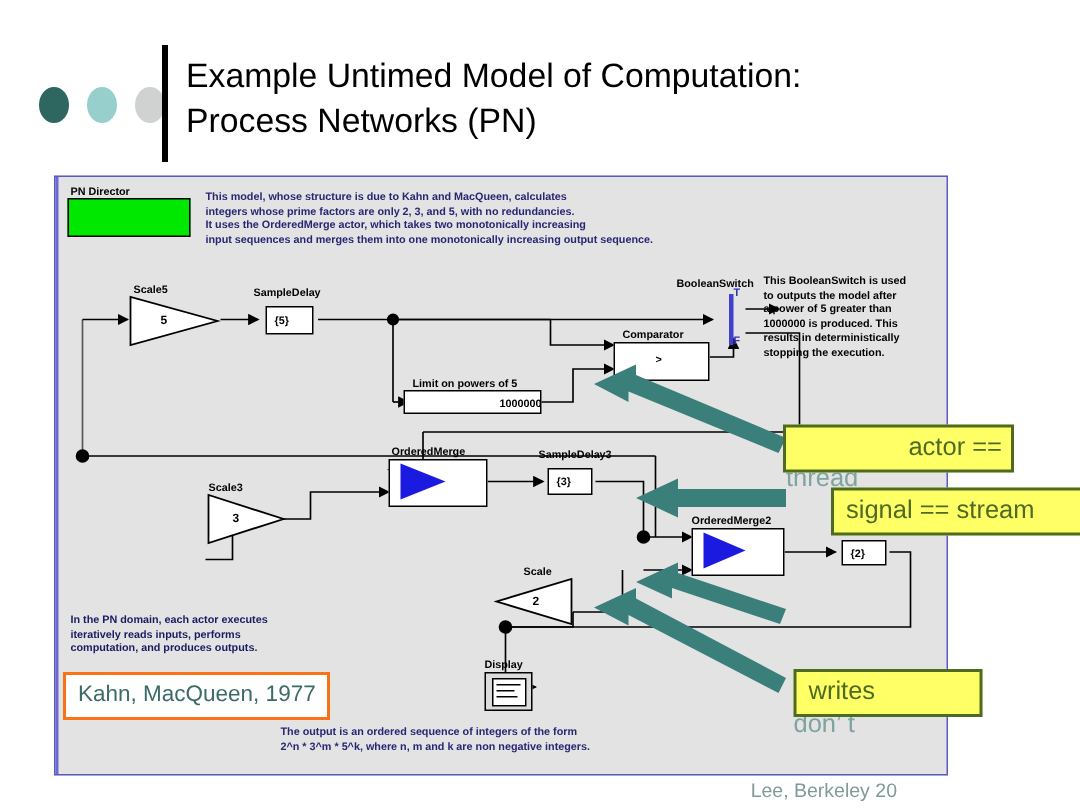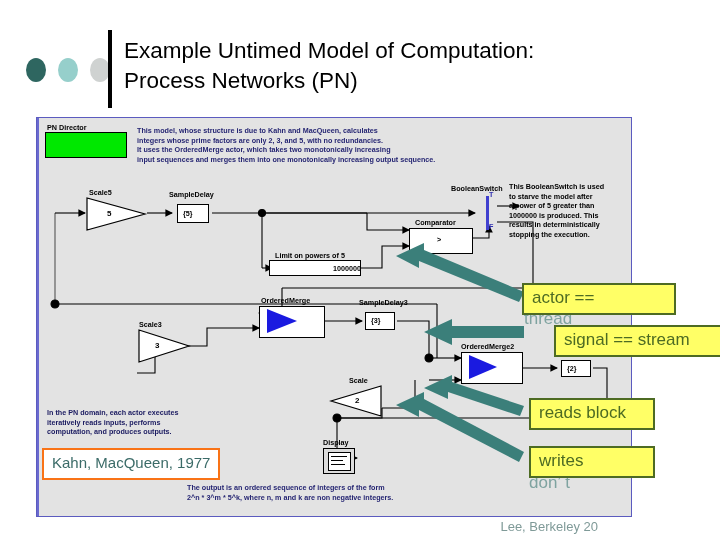--- a/index.html
+++ b/index.html
@@ -213,21 +213,21 @@
     <div class="actorbox" style="left:372px; top:110px; width:64px; height:26px;"></div>
     <div class="lbl" style="left:400px; top:117px;">&gt;</div>
 
     <div class="lbl" style="left:414px; top:66px;">BooleanSwitch</div>
     <div style="position:absolute; left:449px; top:78px; width:3px; height:34px; background:#4040cf;"></div>
     <div class="lbl" style="left:452px; top:72px; color:#3333b0;">T</div>
     <div class="lbl" style="left:452px; top:104px; color:#3333b0;">F</div>
 
     <div class="vtext" style="left:472px; top:64px; color:#000; width:120px;">
       <div>This BooleanSwitch is used</div>
-      <div>to starve the model after</div>
+      <div>to outputs the model after</div>
       <div>a power of 5 greater than</div>
       <div>1000000 is produced. This</div>
       <div>results in deterministically</div>
       <div>stopping the execution.</div>
     </div>
 
     <div class="lbl" style="left:224px; top:178px;">OrderedMerge</div>
     <div class="actorbox" style="left:222px; top:188px; width:66px; height:32px;"></div>
     <div class="merge-tri" style="left:230px; top:191px; border-top-width:12px; border-bottom-width:12px; border-left-width:30px;"></div>
 
@@ -282,22 +282,21 @@
 
       <polygon points="424,332 452,319 452,326 524,326 524,338 452,338 452,345"></polygon>
 
       <polygon points="424,388 452,375 452,382 524,406 520,416 448,392 448,399"></polygon>
 
       <polygon points="396,405 424,392 424,399 524,452 519,462 419,410 419,417"></polygon>
     </g>
   </svg>
 
   <div class="ghost" style="left:524px; top:308px;">thread</div>
-  <div class="callout" style="left:522px; top:283px; width:154px;">actor ==</div>
+  <div class="callout" style="left:522px; top:283px; width:154px;text-align:right;">actor ==</div>
   <div class="callout" style="left:523px; top:325px; width:174px;margin-left:31px;">signal == stream</div>
-  <div class="callout" style="left:529px; top:398px; width:126px;">reads block</div>
   <div class="ghost" style="left:529px; top:472px;">don’ t</div>
   <div class="callout" style="left:529px; top:446px; width:126px;">writes</div>
 
   <div class="cite" style="left:42px; top:448px;">Kahn, MacQueen, 1977</div>
 
   <div class="footer">Lee, Berkeley 20</div>
 </div>
 
 </body></html>

